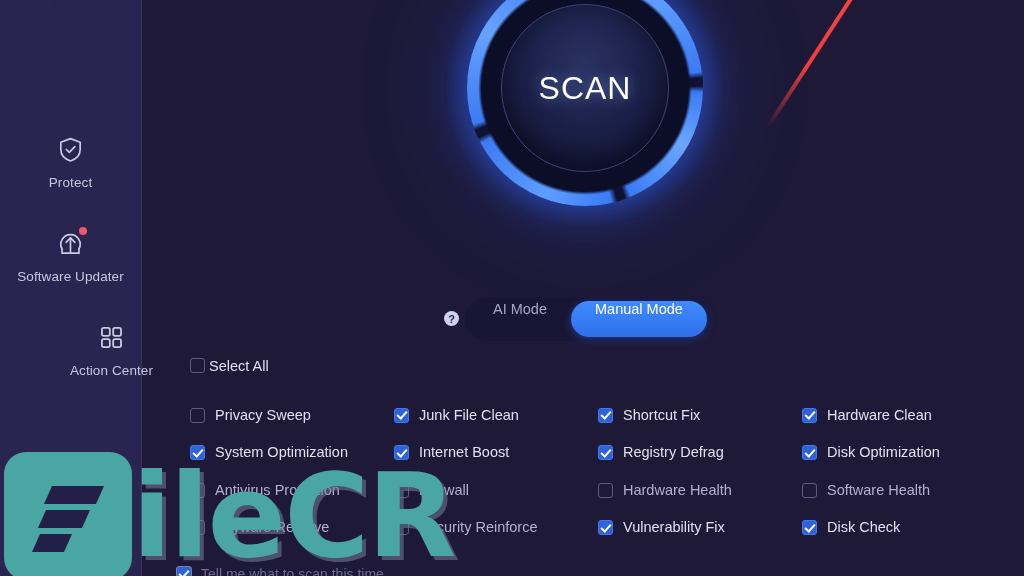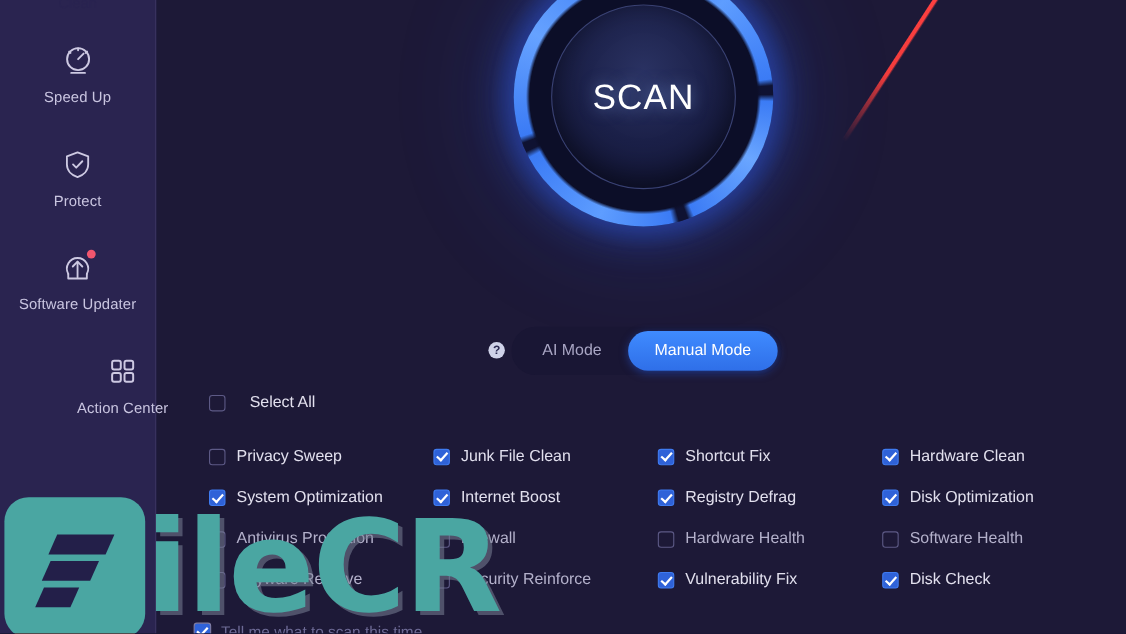--- a/index.html
+++ b/index.html
@@ -166,41 +166,41 @@
     align-items: center;
     background: #191634;
     border-radius: 22px;
     padding: 4px;
     height: 44px;
   }
   .mode-btn {
     height: 36px;
     padding: 0 24px;
     border-radius: 18px;
-    display: flex; align-items: center; justify-content: center;
+    display: flex; justify-content: center;
     font-size: 14.5px;
     color: #a9a6c4;
     cursor: pointer;
     white-space: nowrap;
     user-select: none;
   }
   .mode-btn.active {
     background: linear-gradient(180deg, #3f8bff 0%, #2f6fe8 100%);
     color: #ffffff;
     box-shadow: 0 2px 8px rgba(40,90,220,0.5);
   }
 
   
   #select-all-row {
     position: absolute;
     left: 190px;
     top: 358px;
     display: flex;
-    align-items: flex-end;
-    gap: 22px;
+    align-items: flex-start;
+    gap: 4px;
     cursor: pointer;
   }
   #options-grid {
     position: absolute;
     left: 190px;
     top: 396px;
     width: 834px;
     display: grid;
     grid-template-columns: 204px 204px 204px 204px;
     grid-auto-rows: 37.5px;
@@ -312,33 +312,20 @@
 </style>
 </head>
 <body>
 
 <div id="app">
 
   <div id="sidebar">
 
     <div id="nav-ghost-top">Clean</div>
 
-    <div class="nav-item" style="top:38px;">
-      <div class="nav-icon">
-        <svg width="30" height="30" viewBox="0 0 24 24" fill="none" stroke="currentColor" stroke-width="1.4" stroke-linecap="round">
-          <circle cx="12" cy="11" r="8"></circle>
-          <line x1="12" y1="11" x2="16" y2="7"></line>
-          <line x1="12" y1="3.2" x2="12" y2="4.6"></line>
-          <line x1="5.5" y1="5.5" x2="6.5" y2="6.5"></line>
-          <line x1="18.5" y1="5.5" x2="17.5" y2="6.5"></line>
-          <line x1="7" y1="21" x2="17" y2="21"></line>
-        </svg>
-      </div>
-      <div class="nav-label">Speed Up</div>
-    </div>
 
     <div class="nav-item" style="top:132px;">
       <div class="nav-icon">
         <svg width="29" height="29" viewBox="0 0 24 24" fill="none" stroke="currentColor" stroke-width="1.4" stroke-linecap="round" stroke-linejoin="round">
           <path d="M12 3 L20 6 V12 C20 16.5 16.5 20 12 21.5 C7.5 20 4 16.5 4 12 V6 Z"></path>
           <polyline points="8.6,12 11,14.4 15.6,9.6"></polyline>
         </svg>
       </div>
       <div class="nav-label">Protect</div>
     </div>

